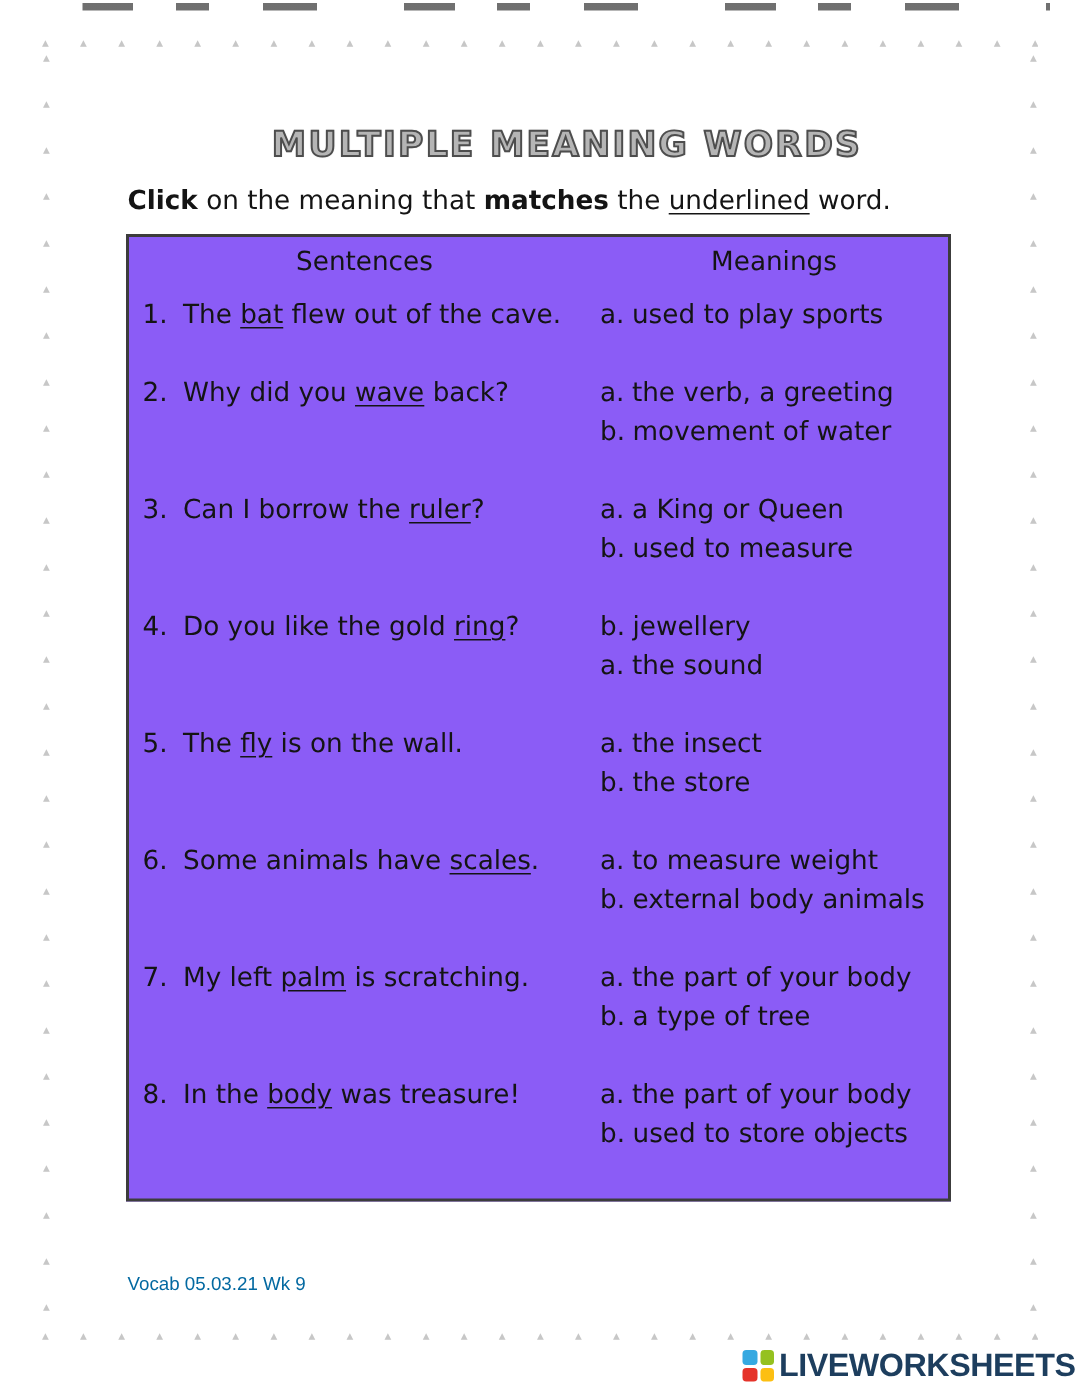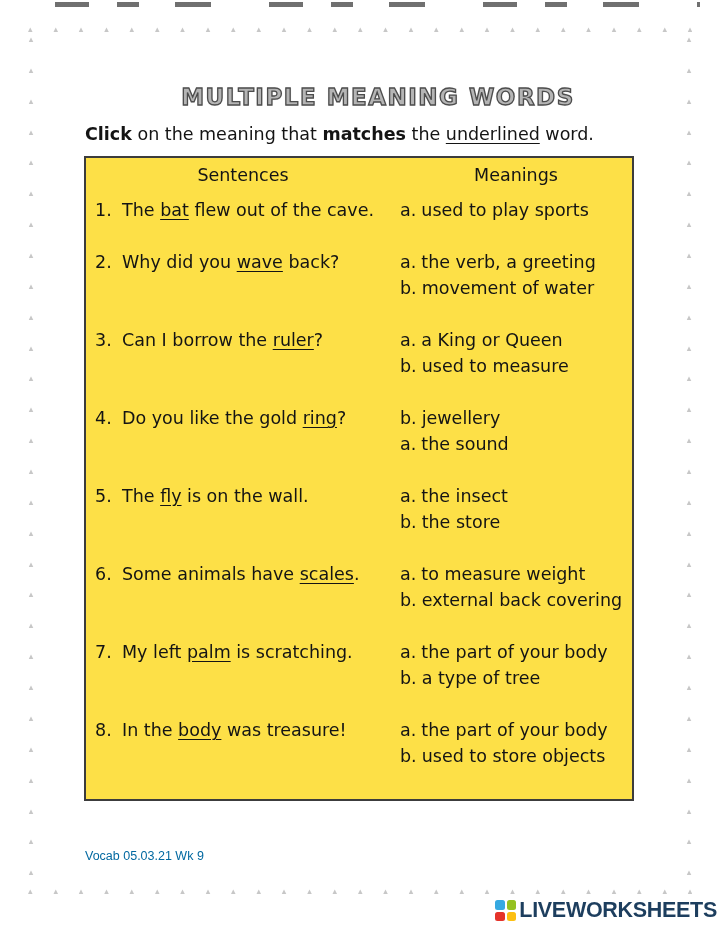--- a/index.html
+++ b/index.html
@@ -25,21 +25,21 @@
   .title { position:absolute; top:84px; left:0; width:100%; text-align:center;
            font-size:23px; font-weight:bold; letter-spacing:1.5px;
            color:#b5b5b5; -webkit-text-stroke:1.3px #4d4d4d;
            text-shadow:0 0 1px #555;margin-left:18px; }
 
   .instruction { position:absolute; top:124px; left:85px; font-size:17.5px; color:#141414; }
   .bold { font-weight:bold; }
   .underline { text-decoration:underline; text-underline-offset:3px; }
 
   .ws-table { position:absolute; left:84px; top:156px; width:550px; height:645px;
-              border:2px solid #3c3c3c; padding-top:7px; background:#fde047; }
+              border:2px solid #3c3c3c; padding-top:7px; background:#8b5cf6; }
   .thead { display:flex; font-size:17.5px; color:#141414; height:32px; }
   .h-sent { width:314px; text-align:center; }
   .h-mean { flex:1; text-align:center; }
 
   .row { display:flex; margin-bottom:26px; font-size:17.5px; color:#141414; line-height:26px; }
   .cell-s { width:314px; display:flex; padding-left:9px; }
   .num { width:27px; flex:none; }
   .cell-m { flex:1; padding-right:4px; }
   .meaning { cursor:pointer; }
   .m-label { margin-right:5px; }
@@ -130,21 +130,21 @@
       </div>
     </div>
 
     <div class="row">
       <div class="cell-s">
         <span class="num">6.</span>
         <span class="sentence"><span class="pre">Some animals have </span><span class="word underline">scales</span><span class="post">.</span></span>
       </div>
       <div class="cell-m">
         <div class="meaning"><span class="m-label">a.</span><span class="m-text">to measure weight</span></div>
-        <div class="meaning"><span class="m-label">b.</span><span class="m-text">external back covering</span></div>
+        <div class="meaning"><span class="m-label">b.</span><span class="m-text">external body animals</span></div>
       </div>
     </div>
 
     <div class="row">
       <div class="cell-s">
         <span class="num">7.</span>
         <span class="sentence"><span class="pre">My left </span><span class="word underline">palm</span><span class="post"> is scratching.</span></span>
       </div>
       <div class="cell-m">
         <div class="meaning"><span class="m-label">a.</span><span class="m-text">the part of your body</span></div>

